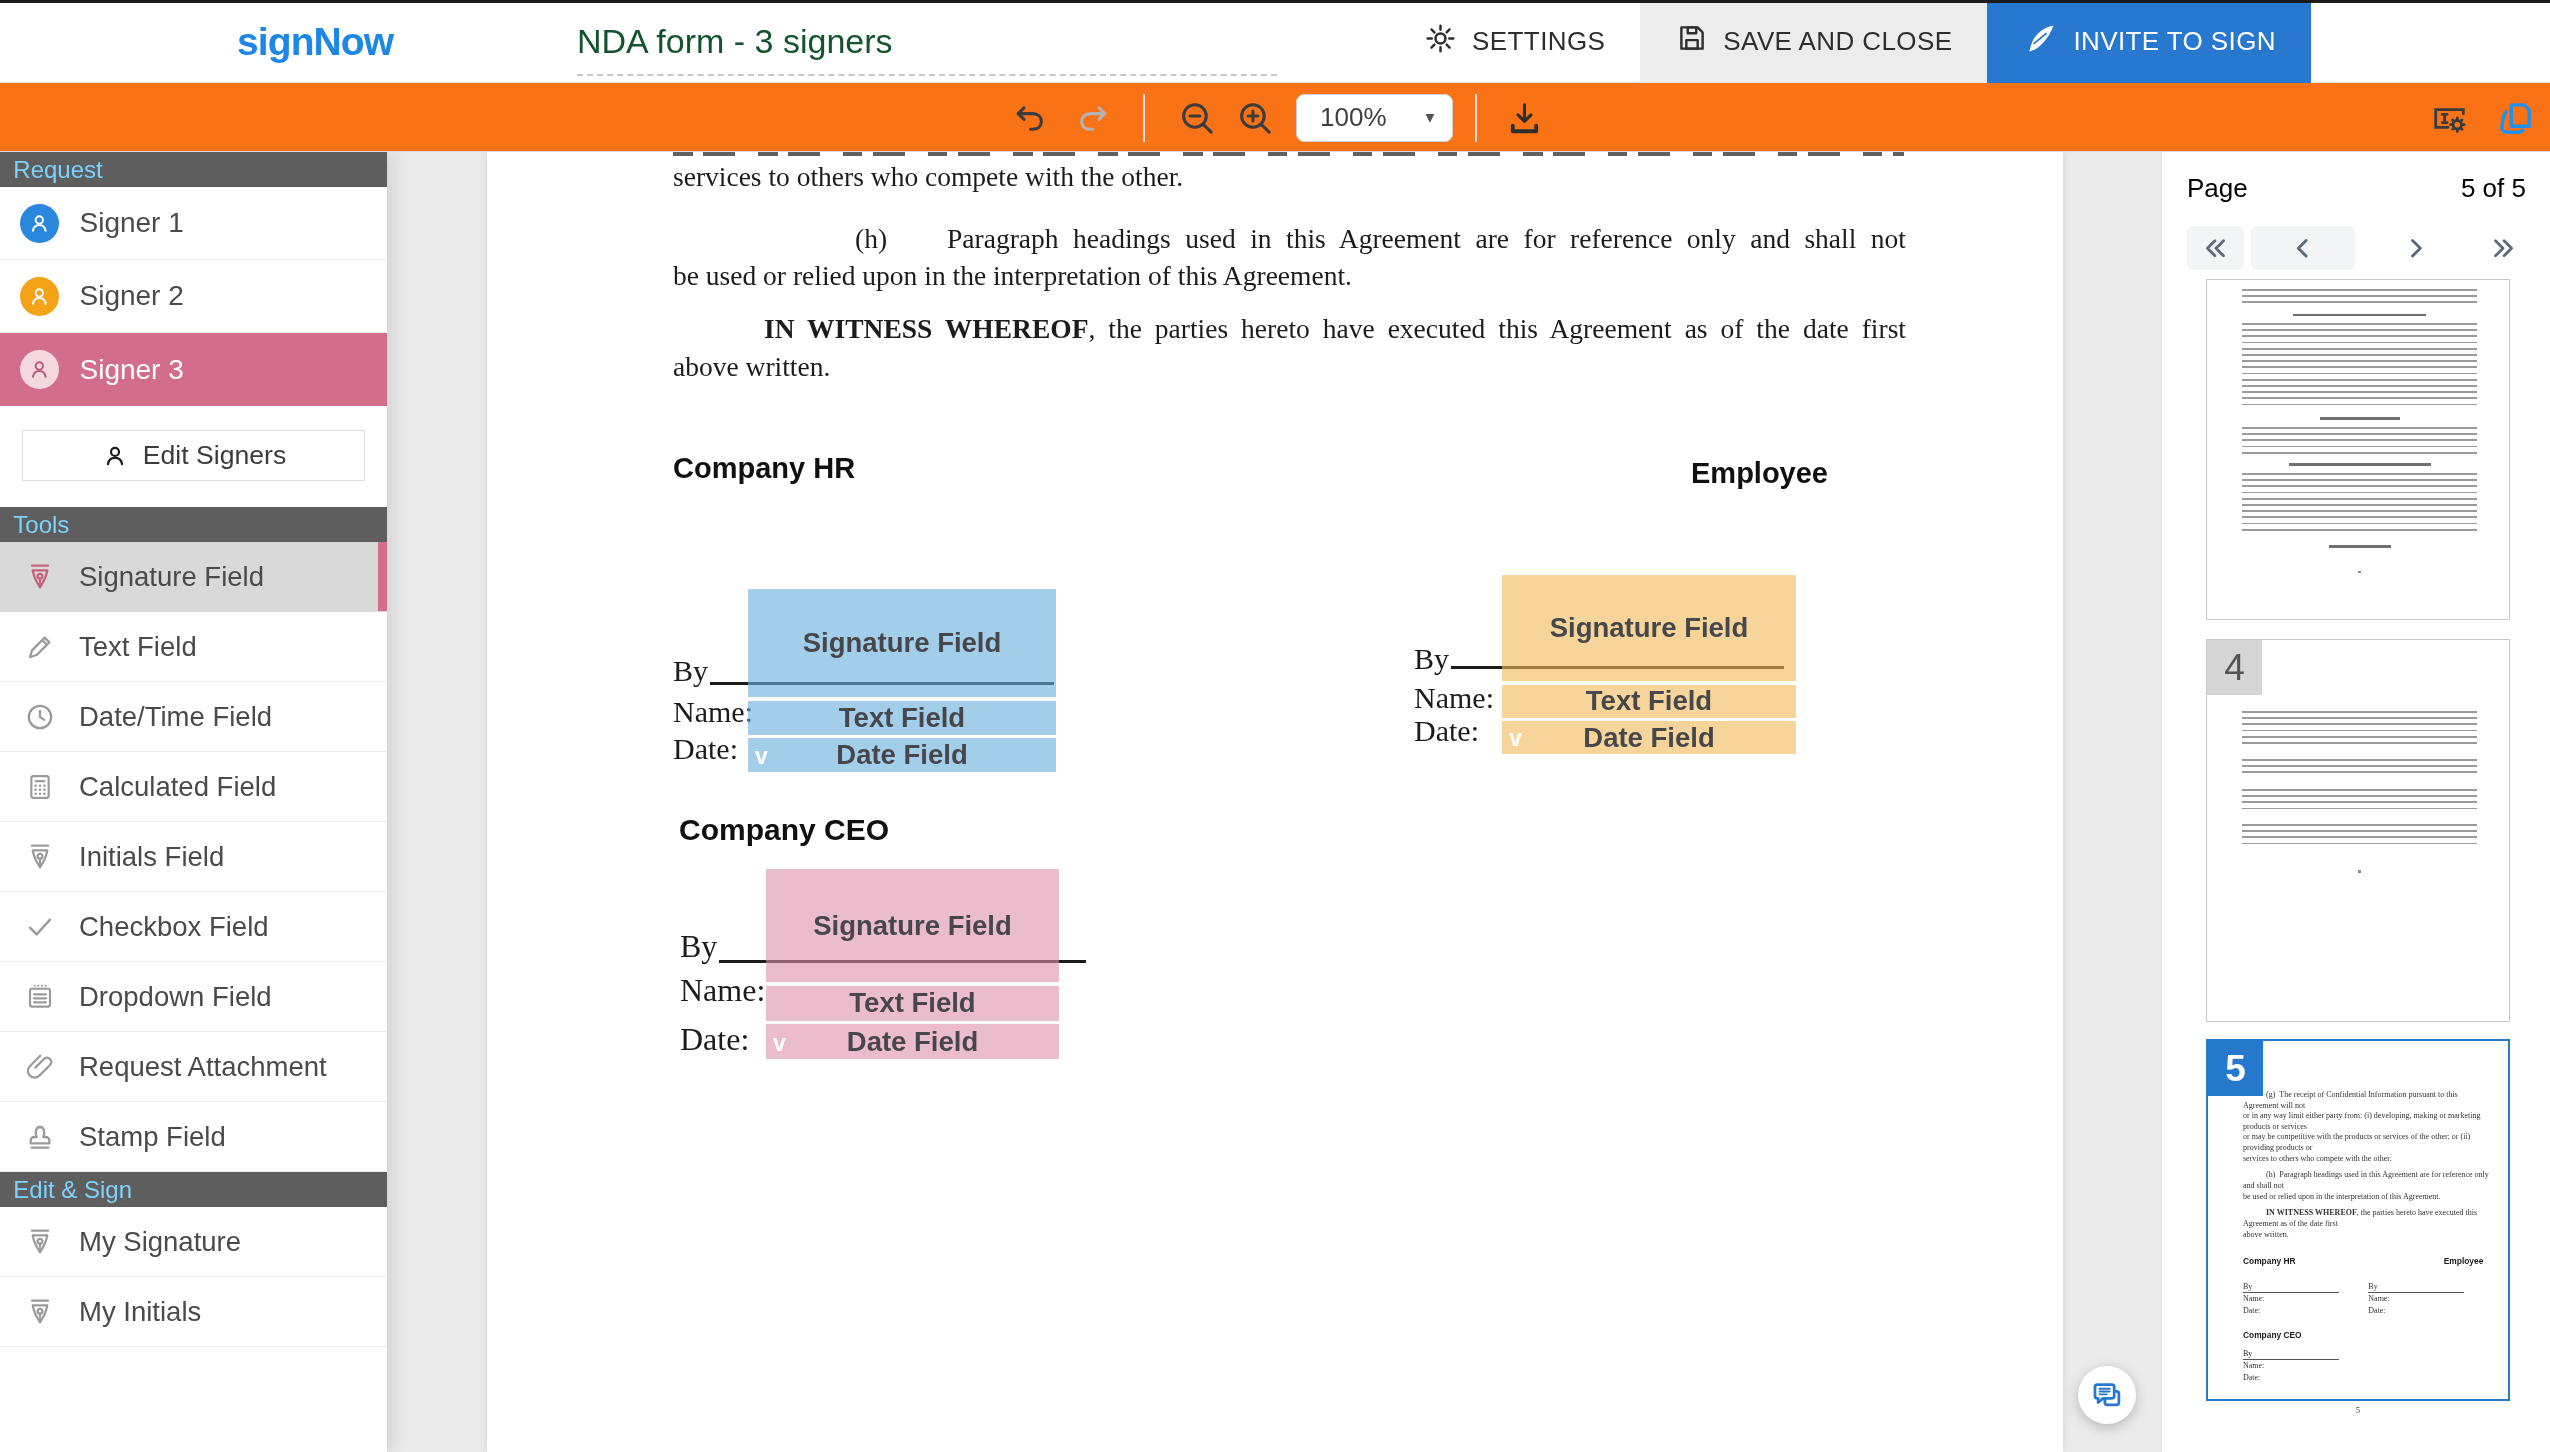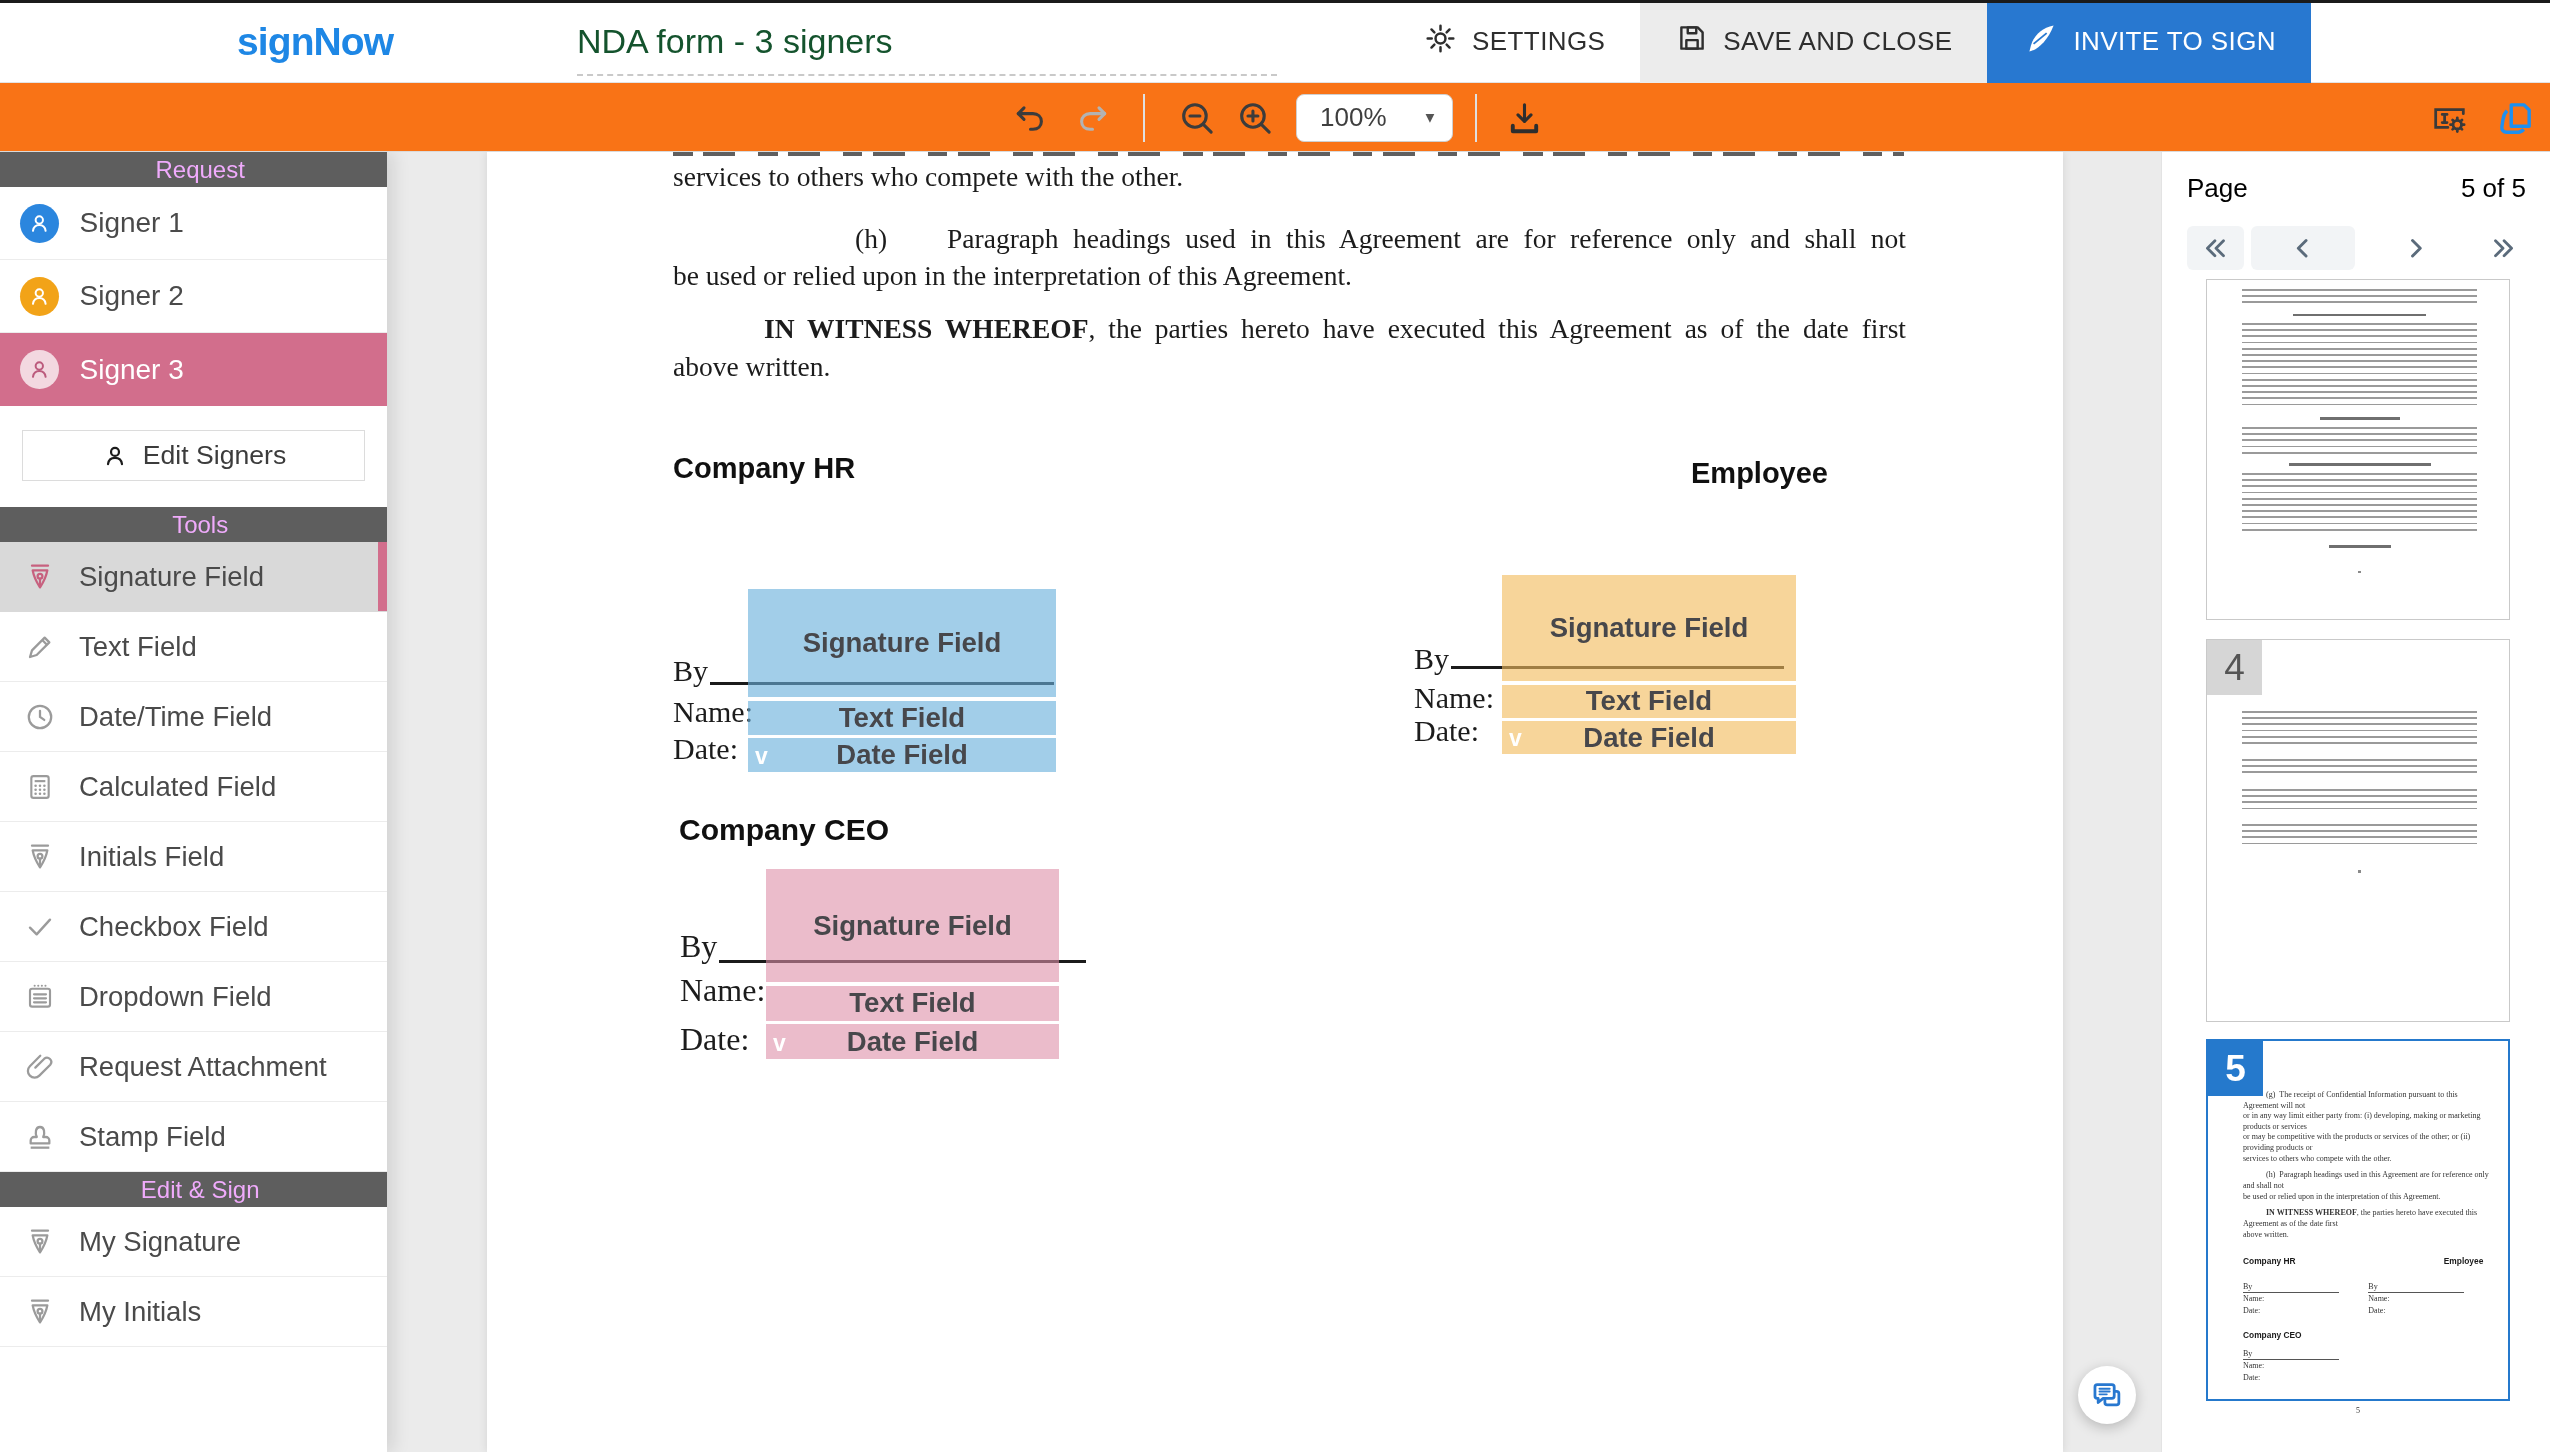--- a/index.html
+++ b/index.html
@@ -33,22 +33,22 @@
   .tb-sep { position:absolute; top:10.6px; width:1.8px; height:48px; background:#e0e0e0; }
   .zoom-select { position:absolute; left:1296px; top:10.6px; width:157px; height:48px;
                  border:1.8px solid #cfcfcf; border-radius:8px; background:#fff; cursor:pointer;
                  display:flex; align-items:center; }
   .zoom-select .zval { font-size:26px; color:#3f3f3f; padding-left:23px; flex:1; }
   .zoom-select .caret { font-size:17.7px; color:#555; padding-right:17.7px; }
 
   
   .sidebar { position:absolute; left:0; top:152px; width:387px; height:1300px; background:#fff;
              z-index:30; box-shadow:7px 0 16px rgba(0,0,0,0.10); display:flex; flex-direction:column; }
-  .sec-header { height:35px; flex:0 0 35px; background:#5e5e5e; color:#f0abfc; font-size:24px;
-                line-height:35px; padding-left:13.3px;text-align:center; }
+  .sec-header { height:35px; flex:0 0 35px; background:#5e5e5e; color:#7dd3fc; font-size:24px;
+                line-height:35px; padding-left:13.3px; }
   .signer-row { height:73px; flex:0 0 73px; display:flex; align-items:center; gap:21px;
                 padding-left:19.5px; border-bottom:0.9px solid #ececec; cursor:pointer; font-size:28px; color:#4a4a4a; }
   .signer-row.selected { background:#d26e8c; color:#fff; border-bottom:none; }
   .avatar { width:39px; height:39px; border-radius:50%; display:flex; align-items:center; justify-content:center; }
   .edit-signers-wrap { height:101px; flex:0 0 101px; position:relative; }
   .edit-signers-btn { position:absolute; left:22px; right:22px; top:24px; height:51px;
                       border:1.8px solid #dcdcdc; background:#fff; display:flex; align-items:center;
                       justify-content:center; gap:14px; font-size:26.6px; color:#3c3c3c; cursor:pointer; }
   .tool-row { height:70px; flex:0 0 70px; display:flex; align-items:center; gap:23px;
               padding-left:24px; border-bottom:0.9px solid #ececec; font-size:27.5px; color:#4a4a4a;

